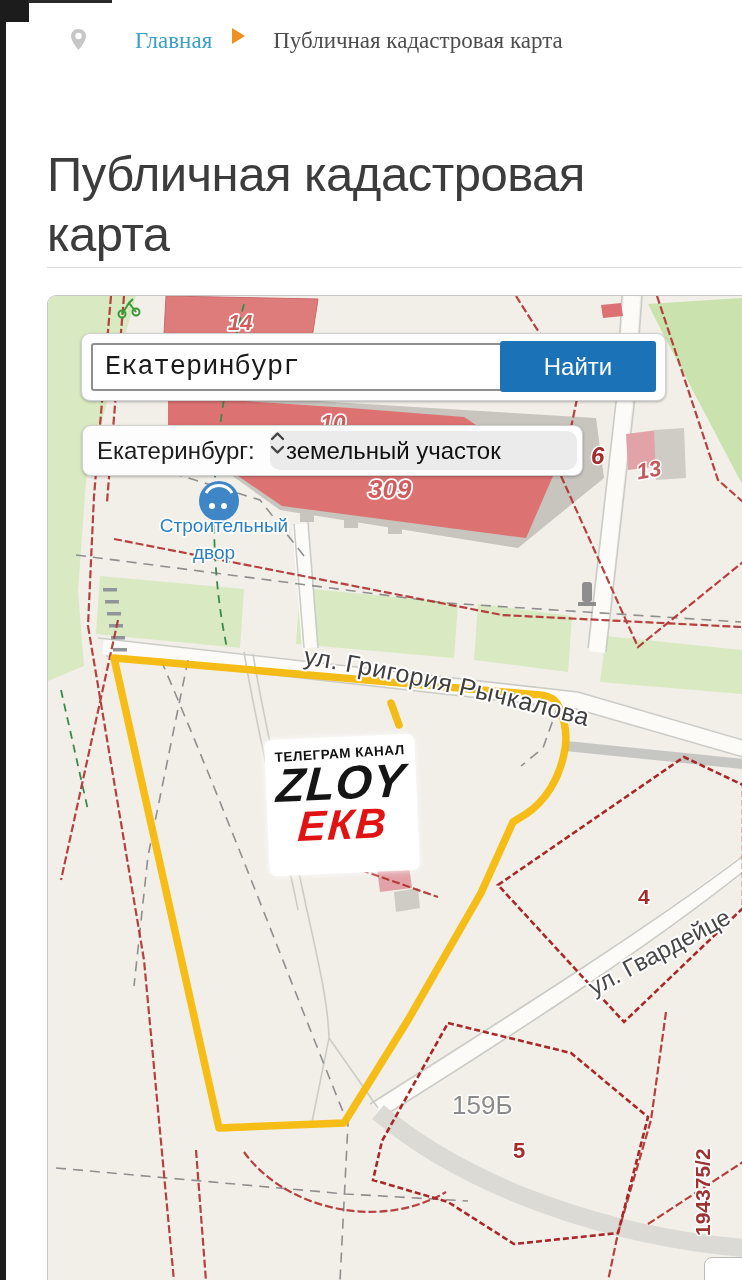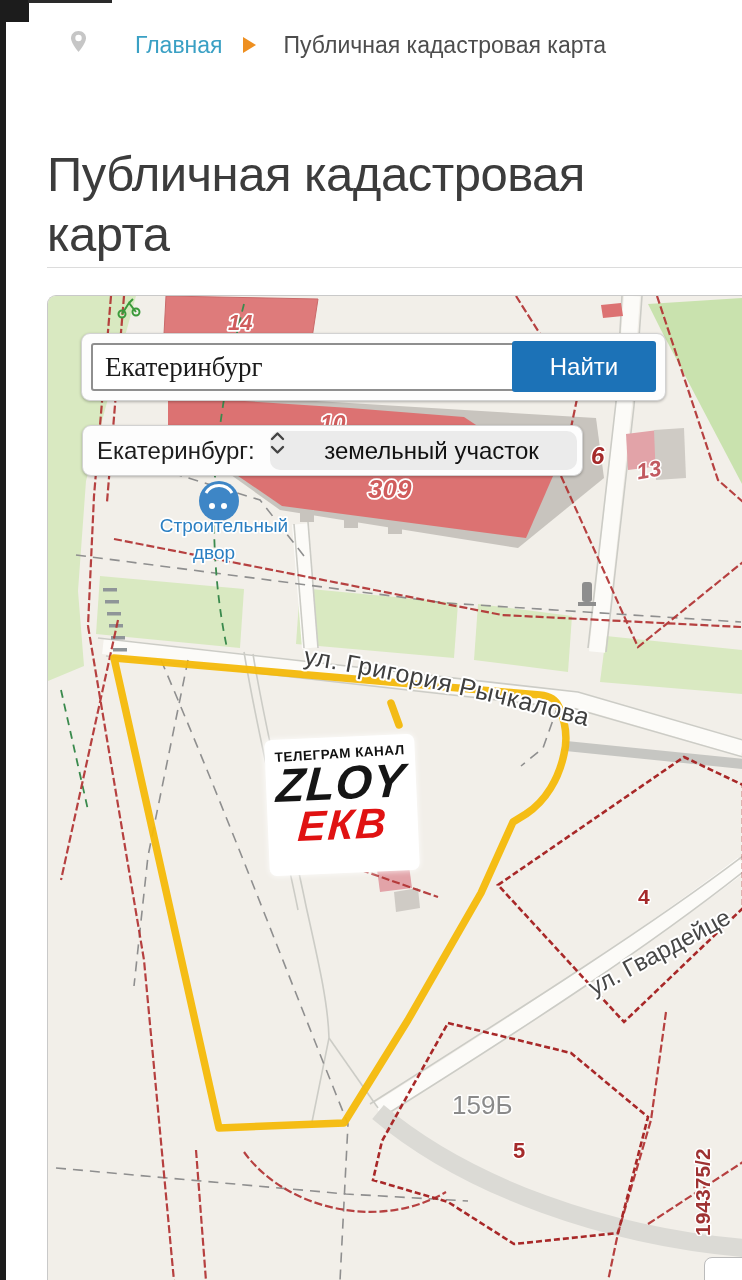--- a/index.html
+++ b/index.html
@@ -3,49 +3,49 @@
 <meta charset="utf-8">
 <style>
   html,body{margin:0;padding:0;}
   body{width:742px;height:1280px;position:relative;background:#fff;overflow:hidden;
        font-family:"Liberation Sans","DejaVu Sans",sans-serif;}
   
   .edge-strip{position:absolute;left:0;top:0;width:6px;height:1280px;background:#1c1c1c;}
   .edge-block{position:absolute;left:0;top:0;width:29px;height:22px;background:#1c1c1c;}
   .edge-line{position:absolute;left:28px;top:0;width:84px;height:3px;background:#2a2a2a;}
   
-  .crumbs{position:absolute;left:70px;top:28px;width:640px;height:34px;display:flex;align-items:center;}
+  .crumbs{position:absolute;left:70px;top:28px;width:640px;height:34px;display:flex;align-items:flex-start;font-family:Liberation Serif, serif;}
   .crumb-pin{width:17px;height:30px;margin-right:48px;}
   .crumb-home{color:#3aa0c4;font-size:23px;margin-right:20px;cursor:pointer;}
   .crumb-arrow{width:0;height:0;border-left:13px solid #ee8f20;border-top:8px solid transparent;
                border-bottom:8px solid transparent;margin-right:28px;}
   .crumb-cur{color:#4d4d4d;font-size:23px;}
   
   .page-title{position:absolute;left:47px;top:112px;width:660px;color:#3c3c3c;
               font-size:49px;line-height:1.22;letter-spacing:-0.5px;font-weight:400;}
   .divider{position:absolute;left:47px;top:267px;width:695px;height:1px;background:#dcdcdc;}
   
   .map{position:absolute;left:47px;top:295px;width:695px;height:985px;background:#f2efe9;
        border-top:1px solid #c9c9c9;border-left:1px solid #c9c9c9;border-top-left-radius:9px;
        overflow:hidden;}
   .map svg{position:absolute;left:0;top:0;}
   
   .pill{position:absolute;background:#fdfdfd;border:1px solid #d2d2d2;border-radius:9px;
         box-shadow:0 1px 3px rgba(0,0,0,.28);}
   .pill-search{left:33px;top:37px;width:583px;height:66px;}
   .search-input{position:absolute;left:9px;top:9px;width:412px;height:44px;border:2px solid #8f8f8f;
         border-radius:3px;background:#fff;font-size:27px;color:#1a1a1a;padding:0 0 0 12px;
-        font-family:Liberation Serif, serif;outline:none;}
-  .search-btn{position:absolute;right:9px;top:7px;width:144px;height:51px;background:#1c72b7;
+        font-family:Liberation Mono, monospace;outline:none;}
+  .search-btn{position:absolute;right:9px;top:7px;width:156px;height:51px;background:#1c72b7;
         border:none;border-radius:3px;color:#fff;font-size:24px;cursor:pointer;
         font-family:"Liberation Sans",sans-serif;}
   .pill-filter{left:34px;top:129px;width:499px;height:49px;display:flex;align-items:center;}
   .filter-label{font-size:24px;color:#1d1d1d;margin-left:14px;}
   .filter-select{position:absolute;left:187px;top:5px;width:307px;height:39px;background:#ebebeb;
-        border-radius:10px;display:flex;align-items:center;cursor:pointer;text-align:center;}
+        border-radius:10px;display:flex;align-items:center;cursor:pointer;}
   .filter-value{font-size:24px;color:#111;margin-left:16px;flex:1;}
   .filter-chevron{margin-right:12px;}
   
   .wm{position:absolute;left:219px;top:441px;width:150px;height:136px;background:#fff;
       border-radius:7px;transform:rotate(-2.5deg);text-align:center;box-shadow:0 0 6px rgba(255,255,255,.9);}
   .wm-l1{font-size:13.5px;font-weight:700;color:#111;letter-spacing:0.5px;margin-top:9px;transform:rotate(-1deg);}
   .wm-l2{font-size:47px;font-weight:900;font-style:italic;color:#151515;line-height:.95;
          transform:skewX(-6deg);letter-spacing:1px;}
   .wm-l3{font-size:42px;font-weight:900;font-style:italic;color:#e01212;line-height:.9;
          transform:skewX(-6deg);letter-spacing:2px;}

